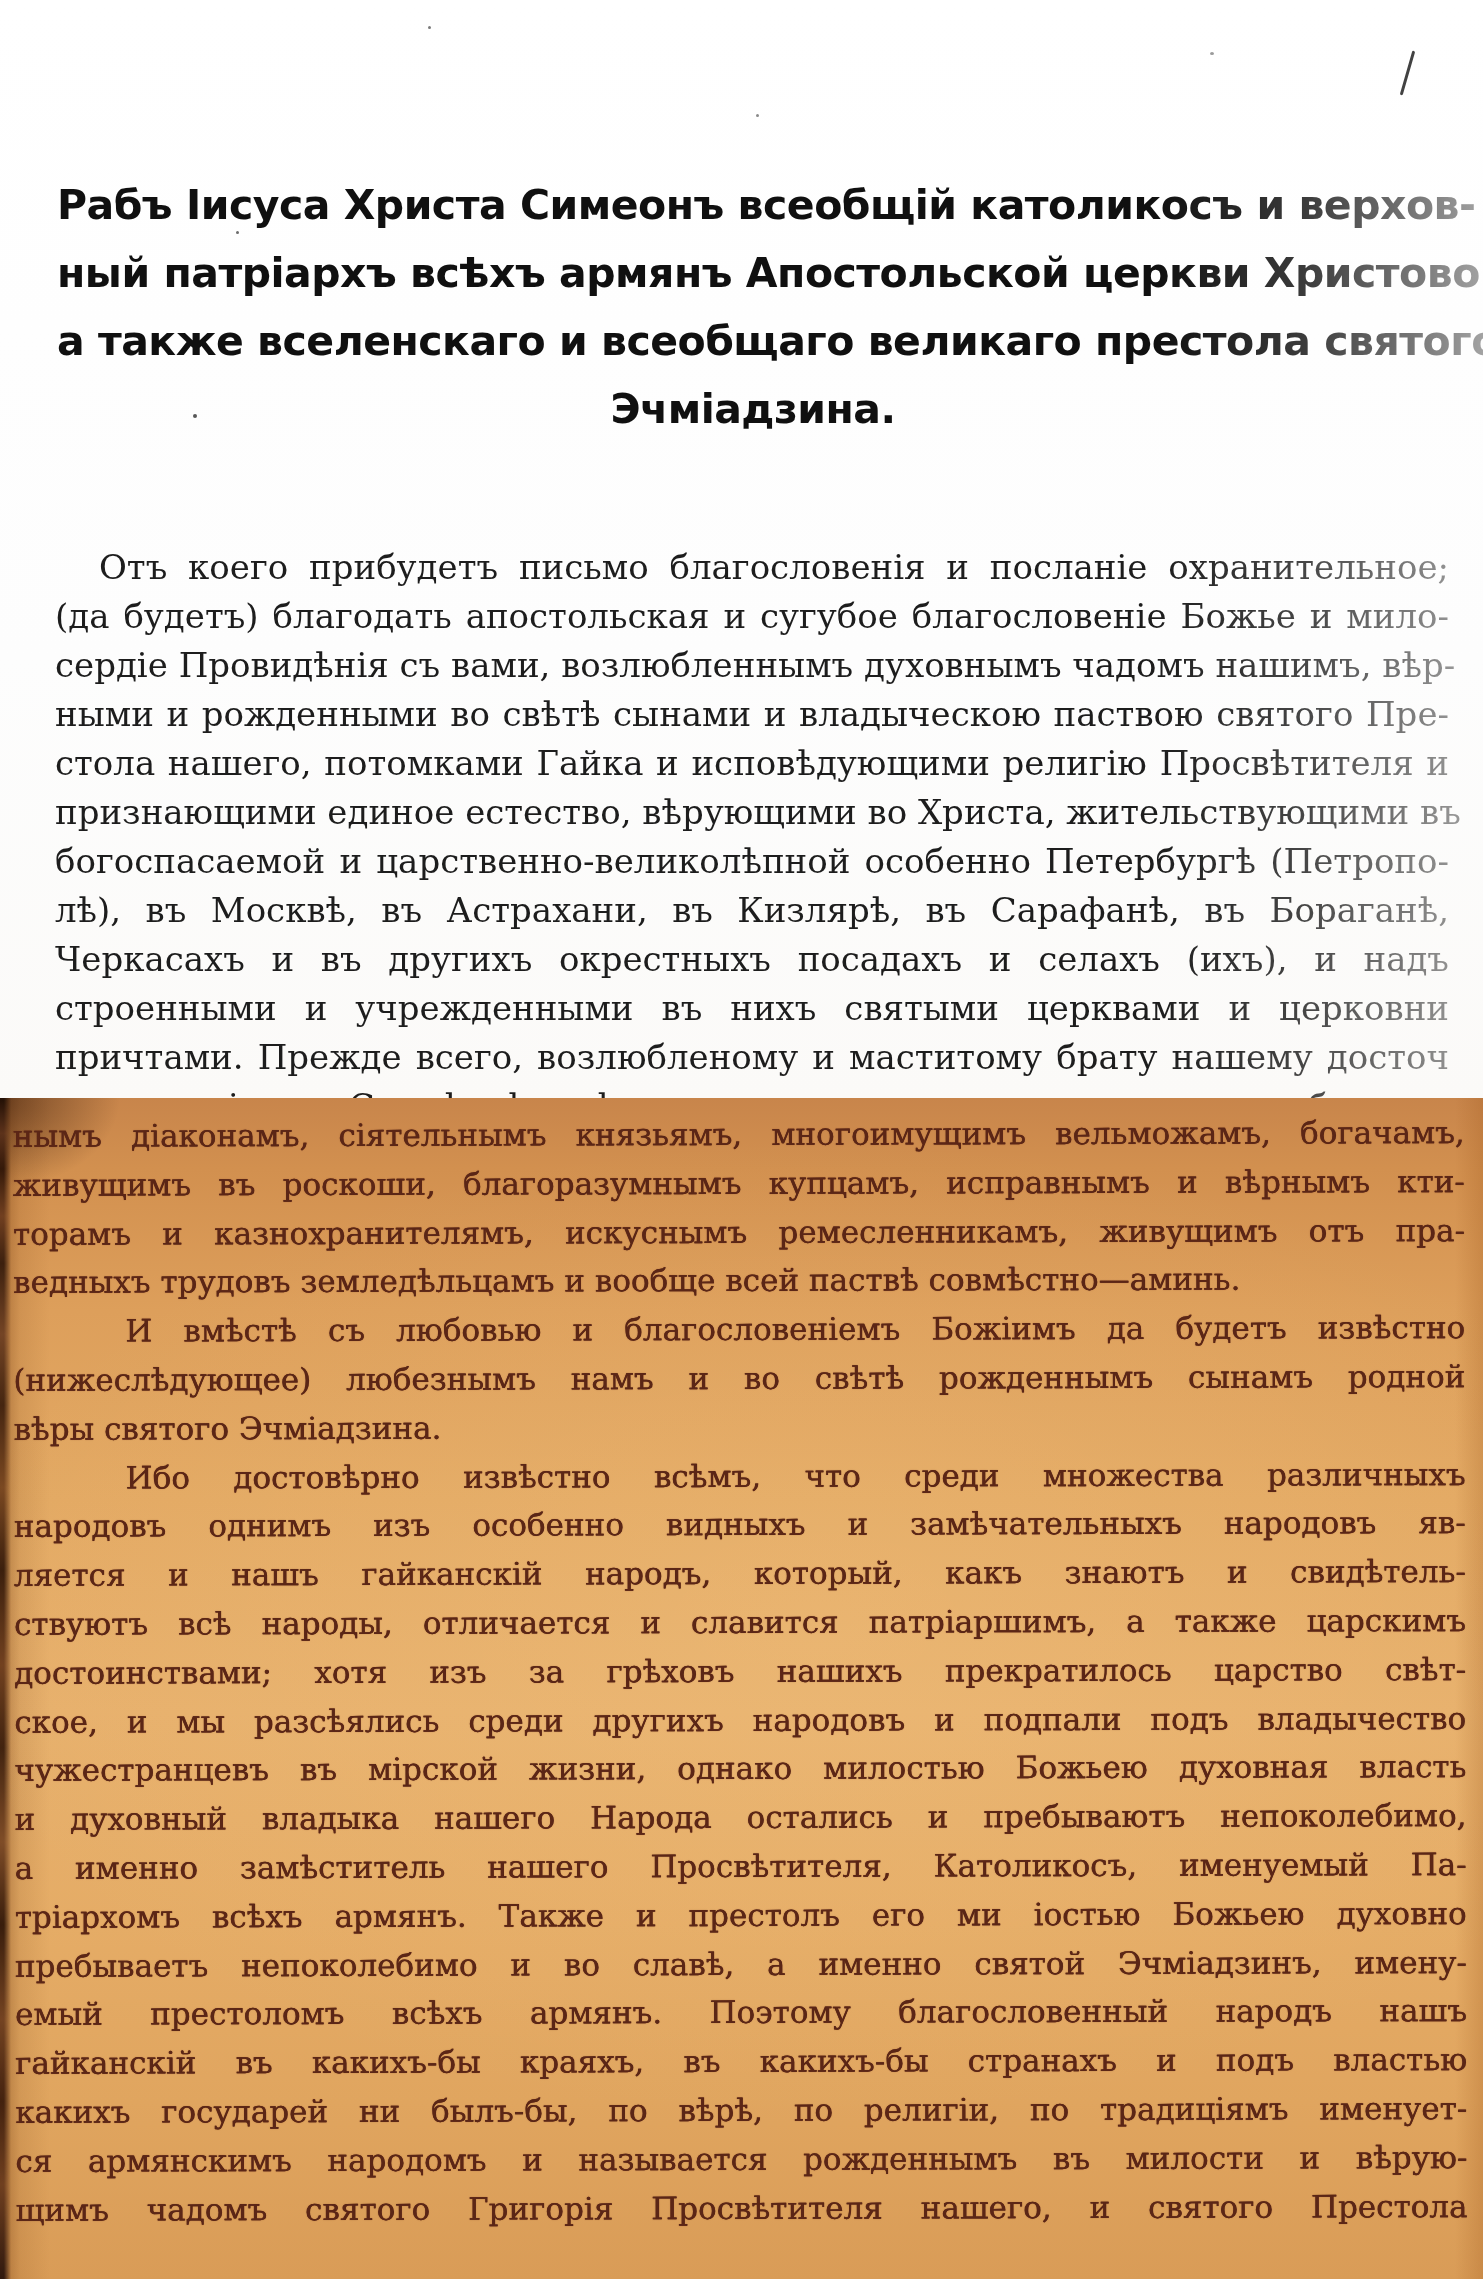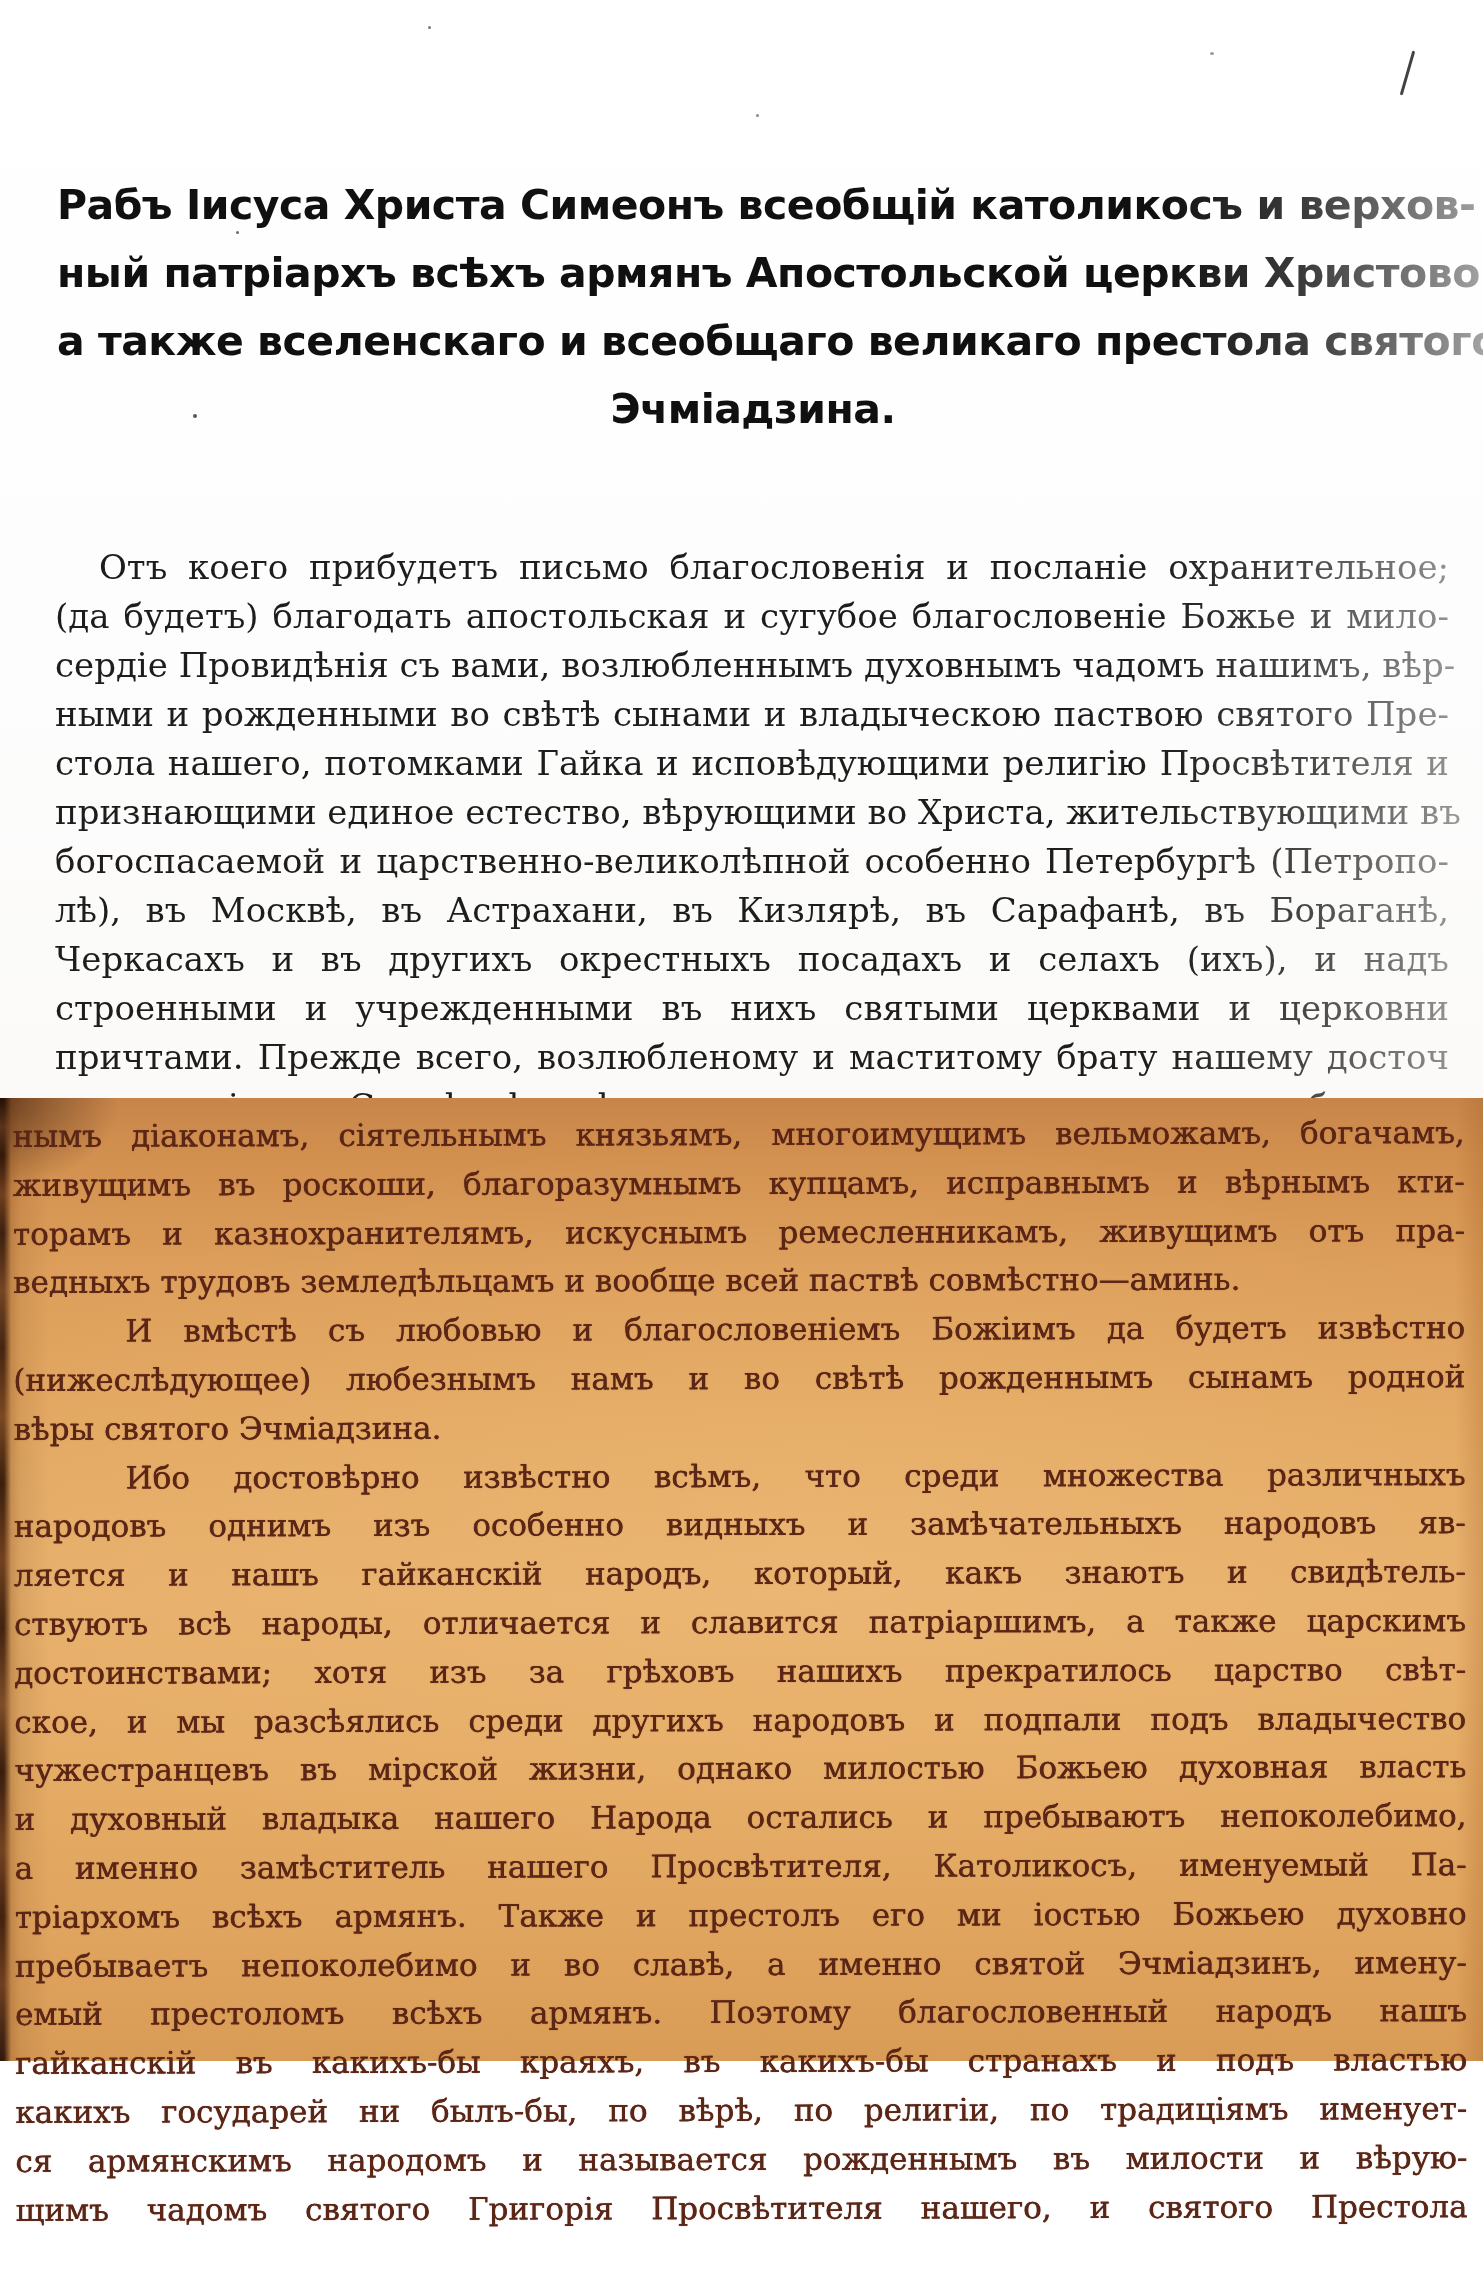--- a/index.html
+++ b/index.html
@@ -29,21 +29,21 @@
   .t-line.ctr{text-align:right;text-align-last:center;}
   .body-block{
     position:absolute;left:55px;top:499px;width:1394px;
     font-size:34px;color:#1d1d1d;margin-top:44px;
   }
   .b-line{height:49px;line-height:49px;white-space:nowrap;
     text-align:justify;text-align-last:justify;}
   .b-line.ind{text-indent:44px;}
   
   .tan-section{
-    position:absolute;left:0;top:1098px;width:1483px;height:963px;
+    position:absolute;left:0;top:1098px;width:1483px;height:1181px;
     background:
       radial-gradient(120px 90px at 0% 0%, rgba(45,18,4,.55), rgba(45,18,4,0) 100%),
       radial-gradient(60% 42% at 55% 45%, rgba(255,218,155,.16), rgba(255,218,155,0) 100%),
       linear-gradient(90deg, rgba(110,55,14,.45) 0px, rgba(110,55,14,.12) 20px, rgba(110,55,14,0) 50px),
       linear-gradient(270deg, rgba(160,90,30,.28) 0, rgba(160,90,30,0) 28px),
       linear-gradient(180deg,#c8854b 0%,#d2904f 6%,#dd9f5b 18%,#e3a963 34%,#e7b06c 52%,#e5ac66 70%,#e0a55f 85%,#d99c57 100%);
     text-decoration: underline;
   }
   .tan-edge{
     position:absolute;left:0;top:0;width:11px;height:100%;

